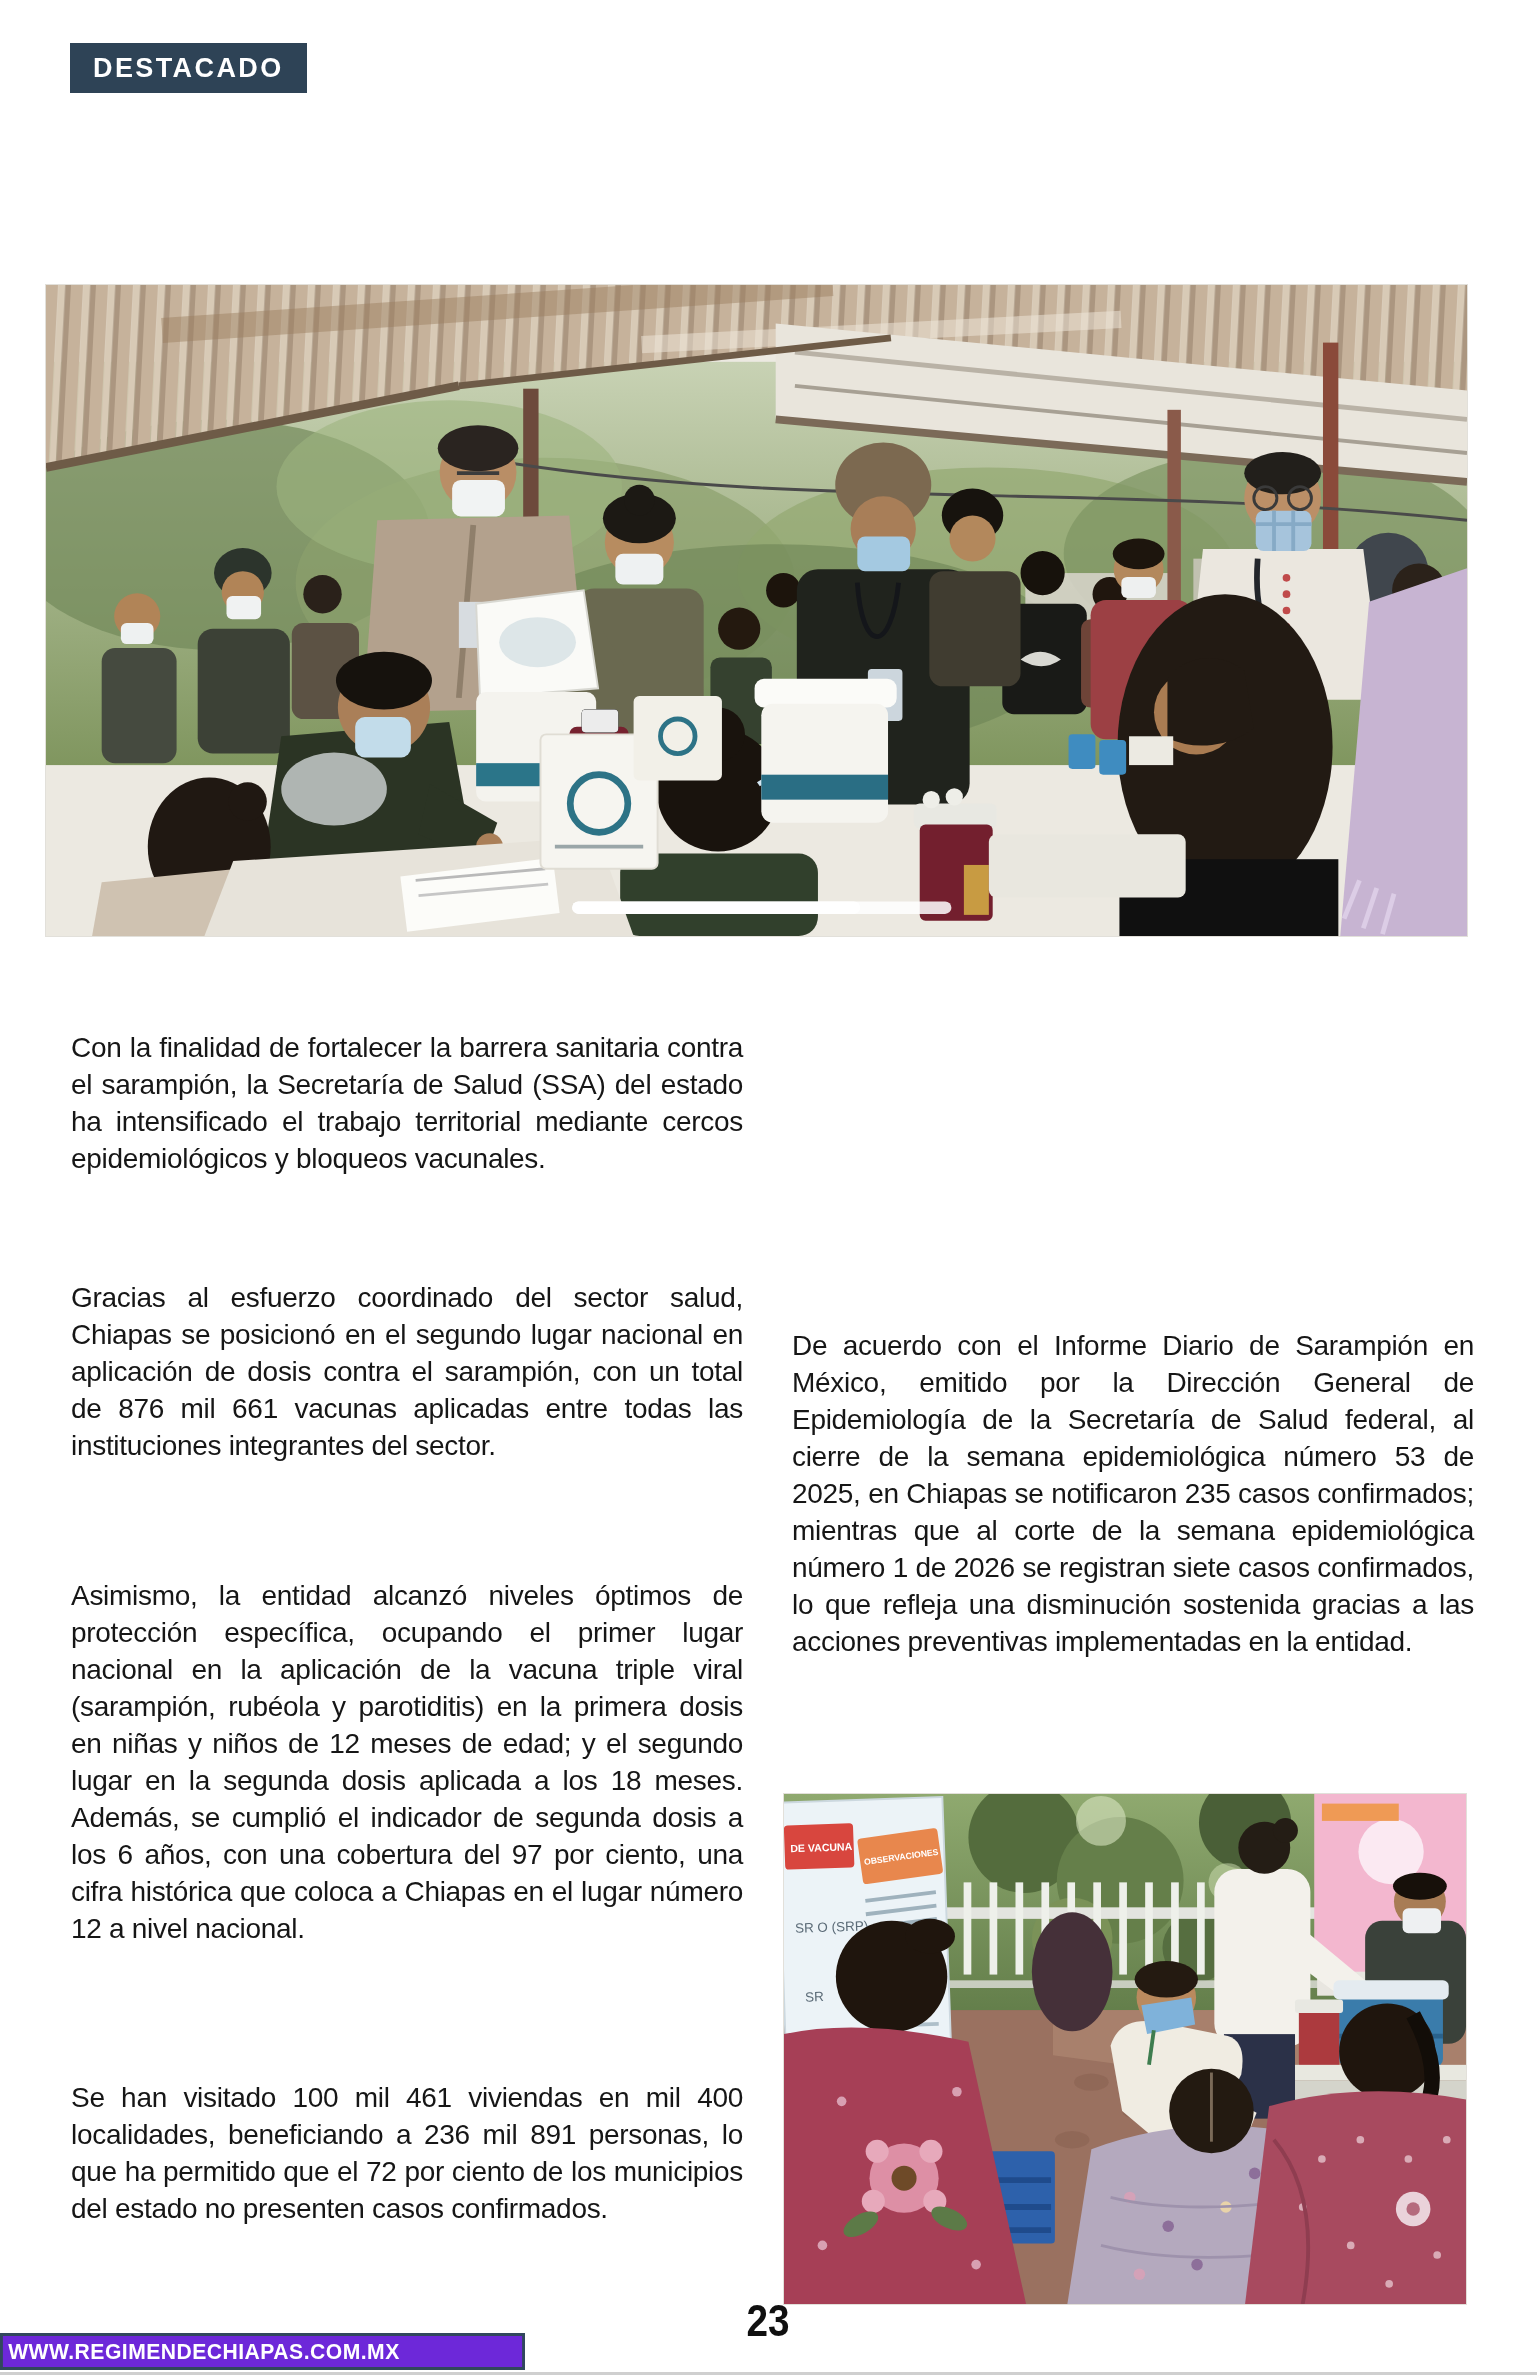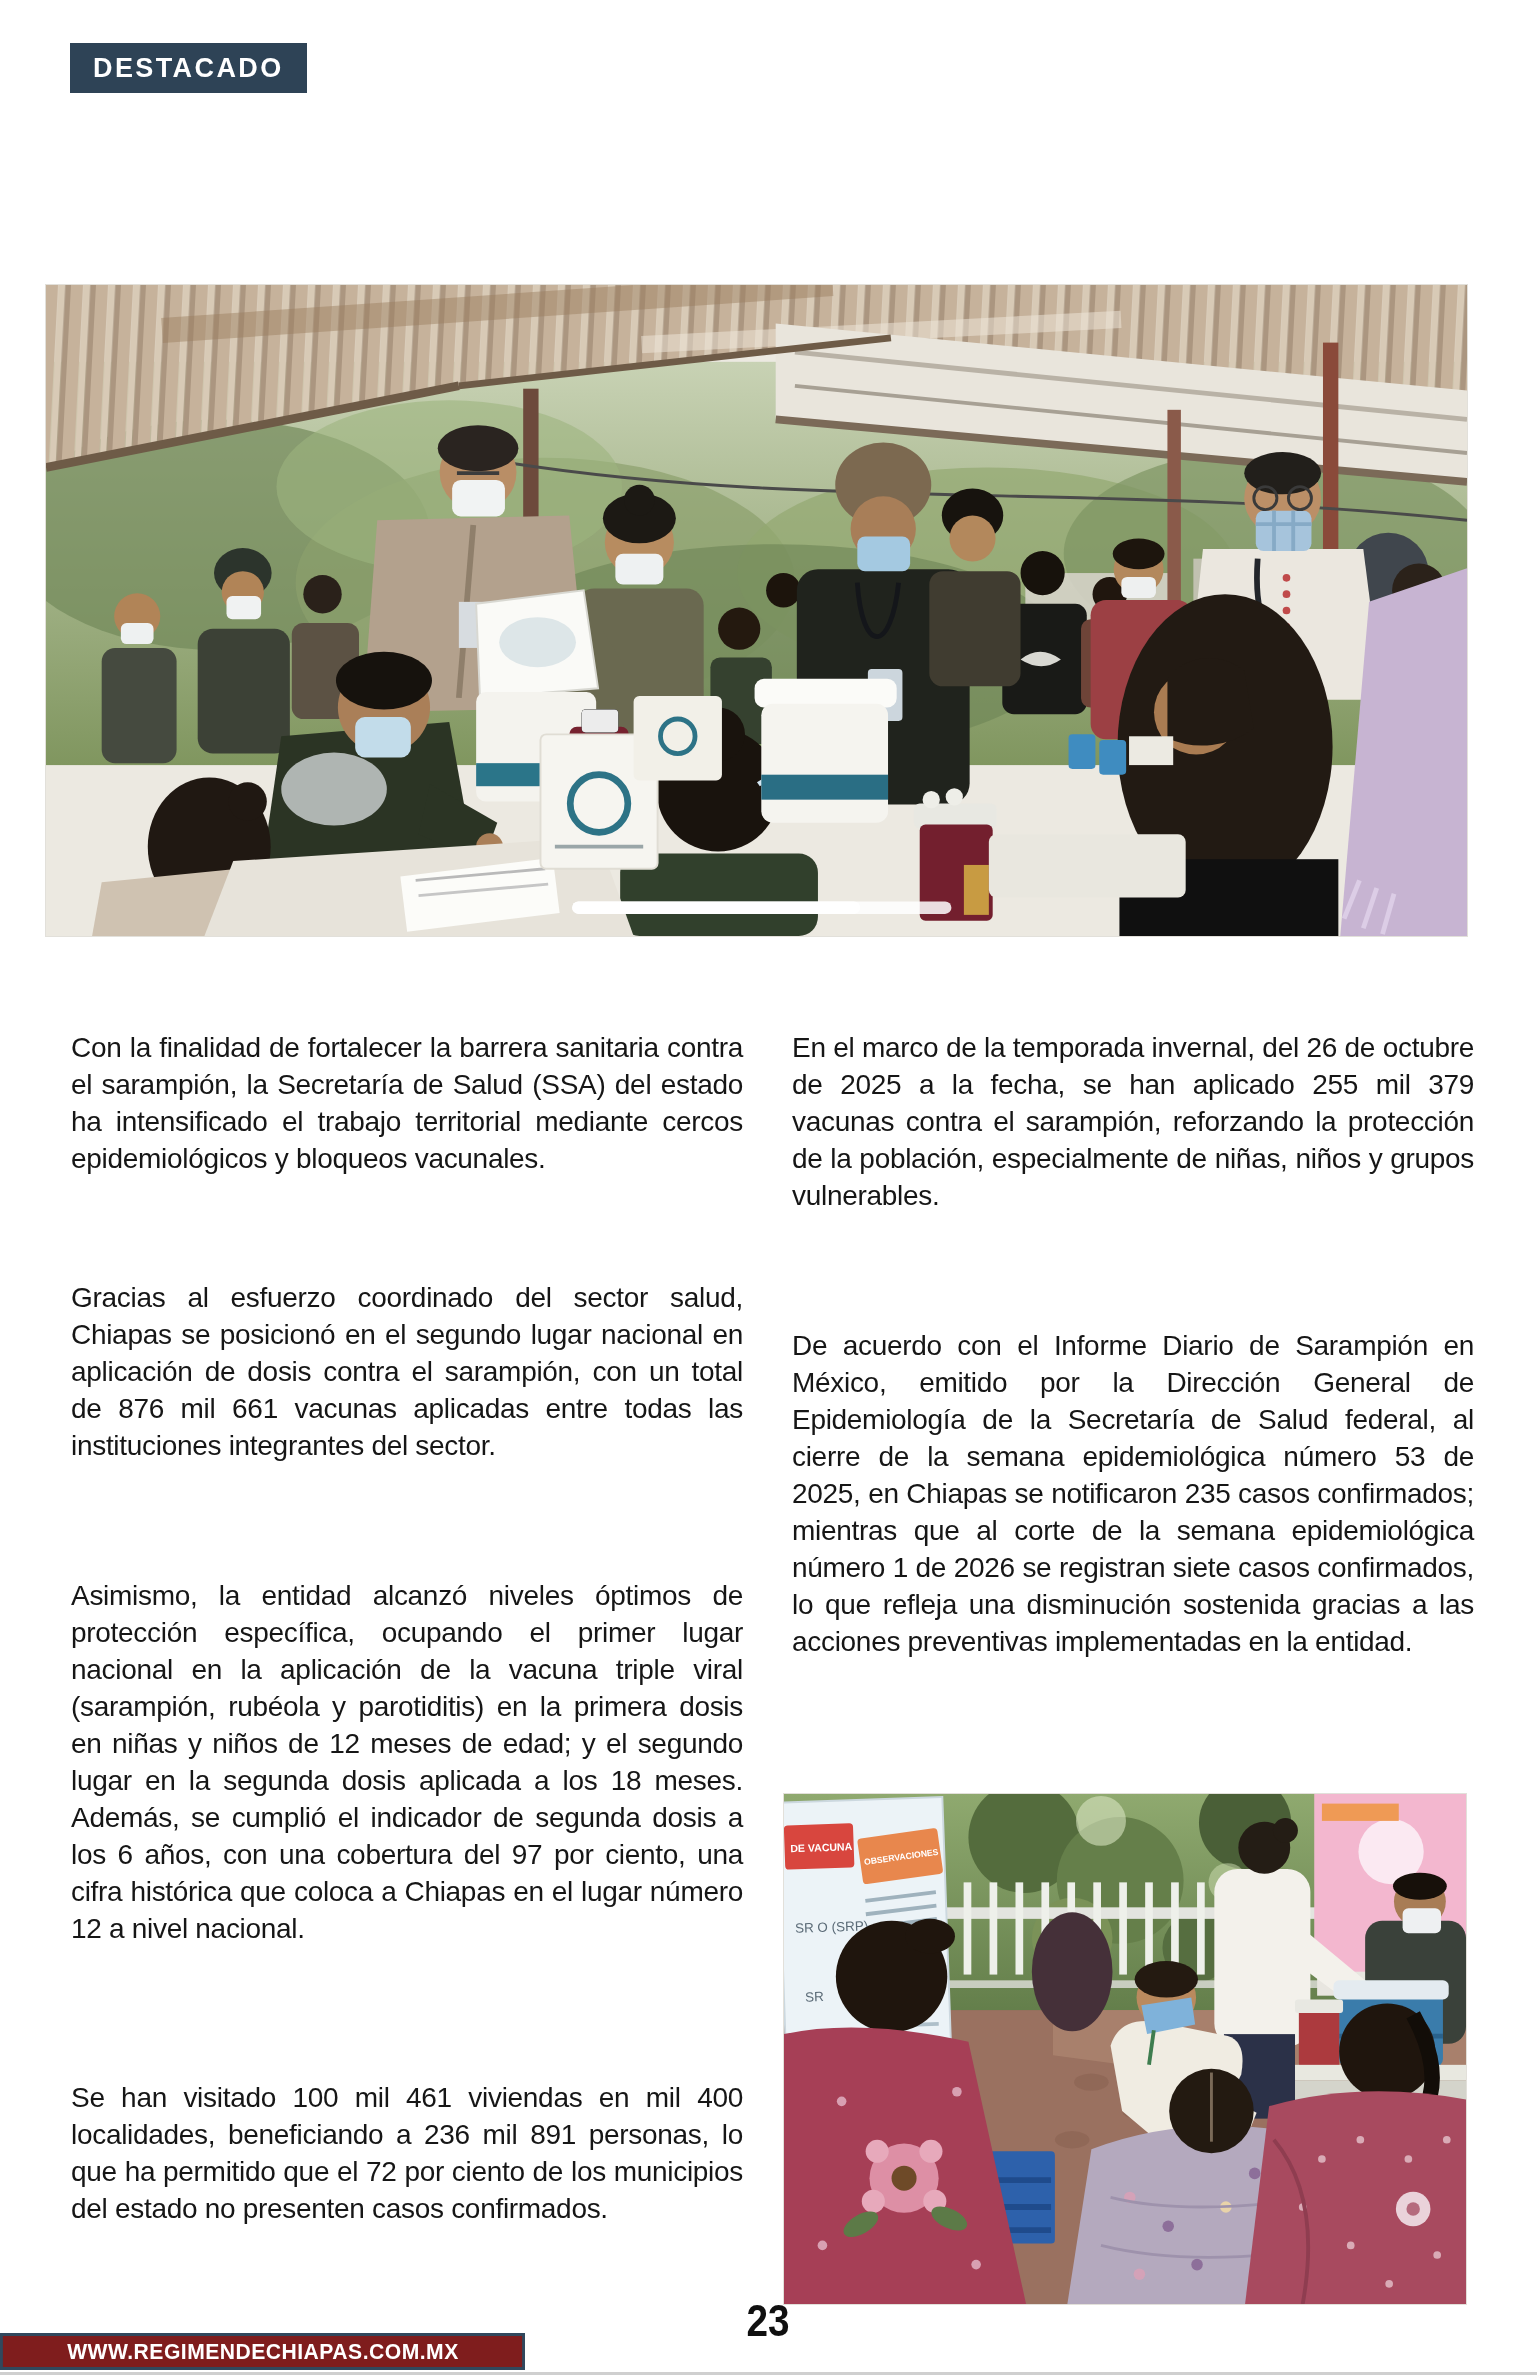--- a/index.html
+++ b/index.html
@@ -17,22 +17,22 @@
   .photo-secondary{position:absolute;left:784px;top:1794px;width:682px;height:510px;outline:1px solid #e2e0da;}
   figure svg{width:100%;height:100%;display:block;}
   .para{position:absolute;margin:8px;font-size:28px;line-height:37px;text-align:justify;
         color:#161616;letter-spacing:-0.3px;hyphens:auto;-webkit-hyphens:auto;}
   .col-left{left:63px;width:672px;}
   .col-right{left:784px;width:682px;}
   .p-l1{top:1021px;} .p-l2{top:1271px;} .p-l3{top:1569px;} .p-l4{top:2071px;}
   .p-r1{top:1021px;} .p-r2{top:1319px;}
   .page-number{position:absolute;left:701px;top:2296px;width:134px;text-align:center;
                font-size:44px;font-weight:700;color:#101010;transform:scaleX(.88);}
-  .footer-bar{position:absolute;left:0;top:2333px;width:525px;height:37px;background:#7f1d1d;
-              box-shadow:inset 0 0 0 2.9px #31485d;display:flex;align-items:center;justify-content:center;}
+  .footer-bar{position:absolute;left:0;top:2333px;width:525px;height:37px;background:#6d28d9;
+              box-shadow:inset 0 0 0 2.9px #31485d;display:flex;align-items:center;}
   .footer-bar span{color:#ffffff;font-weight:700;font-size:22px;letter-spacing:0.5px;transform:scaleX(.96);}
   .bottom-line{position:absolute;left:0;top:2372px;width:1537px;height:3.8px;background:#cfcfcf;}
 </style>
 </head>
 <body>
 
 <div class="page">
 
   <div class="badge">DESTACADO</div>
 
@@ -221,21 +221,20 @@
         <rect x="548" y="642" width="395" height="13" rx="6.5" fill="#ffffff" opacity=".85"></rect>
         <rect x="548" y="642" width="300" height="13" rx="6.5" fill="#ffffff"></rect>
       </g>
     </svg>
   </figure>
 
   <p class="para col-left p-l1">Con la finalidad de fortalecer la barrera sanitaria contra el sarampión, la Secretaría de Salud (SSA) del estado ha intensificado el trabajo territorial mediante cercos epidemiológicos y bloqueos vacunales.</p>
   <p class="para col-left p-l2">Gracias al esfuerzo coordinado del sector salud, Chiapas se posicionó en el segundo lugar nacional en aplicación de dosis contra el sarampión, con un total de 876 mil 661 vacunas aplicadas entre todas las instituciones integrantes del sector.</p>
   <p class="para col-left p-l3">Asimismo, la entidad alcanzó niveles óptimos de protección específica, ocupando el primer lugar nacional en la aplicación de la vacuna triple viral (sarampión, rubéola y parotiditis) en la primera dosis en niñas y niños de 12 meses de edad; y el segundo lugar en la segunda dosis aplicada a los 18 meses. Además, se cumplió el indicador de segunda dosis a los 6 años, con una cobertura del 97 por ciento, una cifra histórica que coloca a Chiapas en el lugar número 12 a nivel nacional.</p>
   <p class="para col-left p-l4">Se han visitado 100 mil 461 viviendas en mil 400 localidades, beneficiando a 236 mil 891 personas, lo que ha permitido que el 72 por ciento de los municipios del estado no presenten casos confirmados.</p>
-  <p class="para col-right p-r1">En el marco de la temporada invernal, del 26 de octubre de 2025 a la fecha, se han aplicado 255 mil 379 vacunas contra el sarampión, reforzando la protección de la población, especialmente de niñas, niños y grupos vulnerables.</p>
   <p class="para col-right p-r2">De acuerdo con el Informe Diario de Sarampión en México, emitido por la Dirección General de Epidemiología de la Secretaría de Salud federal, al cierre de la semana epidemiológica número 53 de 2025, en Chiapas se notificaron 235 casos confirmados; mientras que al corte de la semana epidemiológica número 1 de 2026 se registran siete casos confirmados, lo que refleja una disminución sostenida gracias a las acciones preventivas implementadas en la entidad.</p>
 
   <figure class="photo-secondary">
     <svg viewBox="0 0 710 531" preserveAspectRatio="none" aria-hidden="true">
       <defs>
         <linearGradient id="gFol" x1="0" y1="0" x2="0" y2="1">
           <stop offset="0" stop-color="#8fa96f"></stop>
             <stop offset="1" stop-color="#5f7a47"></stop>
         </linearGradient>
       </defs>

